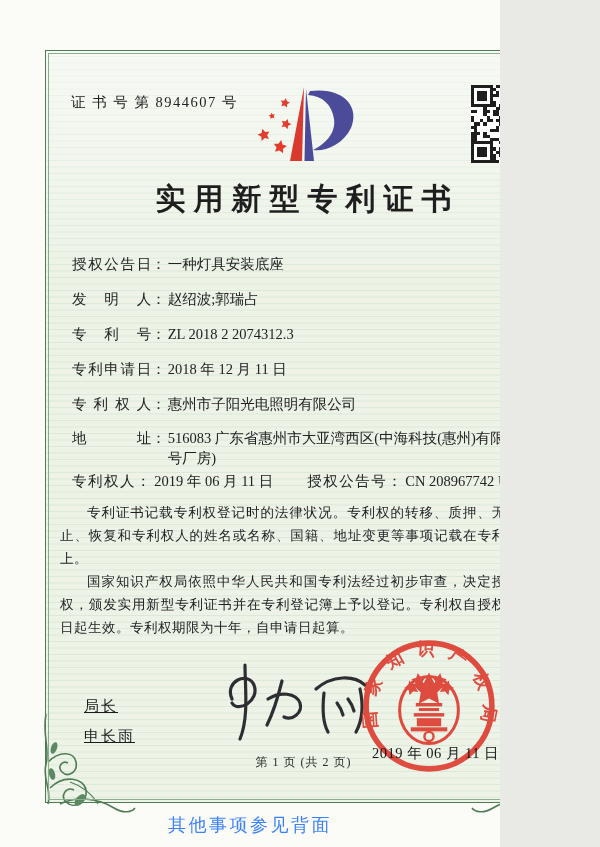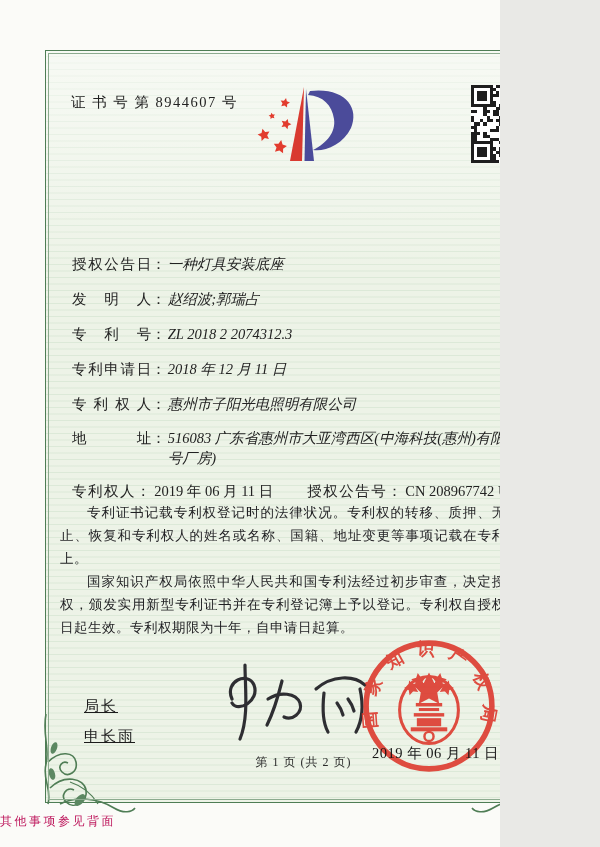--- a/index.html
+++ b/index.html
@@ -15,37 +15,37 @@
   .content{position:absolute;inset:0;color:#222;}
   .cert-no{position:absolute;left:25px;top:42px;font-size:14.5px;letter-spacing:1.5px;}
   .logo{position:absolute;left:182px;top:30px;width:152px;height:95px;}
   .qr{position:absolute;left:425px;top:34px;width:78px;height:78px;}
   .title{position:absolute;left:0;top:128px;width:100%;margin:0;text-align:center;
          font-size:30px;font-weight:700;letter-spacing:8px;text-indent:8px;color:#1e1e1e;}
   .fields{position:absolute;left:26px;top:203px;width:470px;font-size:14.5px;}
   .frow{display:flex;line-height:21px;margin-bottom:14px;}
   .flabel{display:inline-block;width:80px;text-align:justify;text-align-last:justify;white-space:nowrap;}
   .colon{display:inline-block;margin:0 2px 0 0;}
-  .fvalue{display:inline-block;width:378px;font-style:italic;}
-  .frow.addr{line-height:19.5px;margin-bottom:13px;}
+  .fvalue{display:inline-block;width:378px;}
+  .frow.addr{line-height:19.5px;margin-bottom:3px;}
   .grant-row{display:flex;gap:34px;line-height:21px;margin-top:2px;}
   .glabel{letter-spacing:1.5px;}
   .paras{position:absolute;left:14px;top:450px;width:489px;font-size:13.5px;line-height:23px;
          text-align:justify;color:#1f1f22;}
   .paras p{margin:0;text-indent:2em;letter-spacing:.5px;}
   .signer{position:absolute;left:38px;top:640px;font-size:15px;letter-spacing:2px;line-height:30px;color:#1c1c1c;text-decoration:underline;}
   .signature{position:absolute;left:158px;top:608px;width:172px;height:88px;}
   .seal{position:absolute;left:312px;top:584px;width:142px;height:142px;}
   .seal-date{position:absolute;left:326px;top:693px;font-size:14.5px;letter-spacing:.5px;color:#151515;white-space:nowrap;}
   .page-footer{position:absolute;left:0;top:703px;width:100%;text-align:center;font-size:12px;letter-spacing:1px;color:#2a2a2a;}
   .flourish{position:absolute;width:96px;height:112px;}
   .flourish.bl{left:-6px;bottom:-14px;}
   .flourish.br{right:-6px;bottom:-14px;transform:scaleX(-1);}
-  .back-note{position:absolute;left:0;top:813px;width:100%;text-align:left;
-             font-size:12px;letter-spacing:2.5px;color:#be185d;}
+  .back-note{position:absolute;left:0;top:813px;width:100%;text-align:center;
+             font-size:18px;letter-spacing:2.5px;color:#3b82f6;}
 </style>
 </head>
 <body>
 
 <div class="page">
   <div class="frame">
     <div class="content">
 
       <div class="cert-no">证 书 号 第 8944607 号</div>
 
@@ -292,20 +292,21 @@
             <rect x="72" y="0" width="3" height="21" fill="#1e1e1e"></rect>
             <rect x="60" y="6" width="9" height="9" fill="#1e1e1e"></rect>
             <rect x="0" y="54" width="21" height="3" fill="#1e1e1e"></rect>
             <rect x="0" y="72" width="21" height="3" fill="#1e1e1e"></rect>
             <rect x="0" y="54" width="3" height="21" fill="#1e1e1e"></rect>
             <rect x="18" y="54" width="3" height="21" fill="#1e1e1e"></rect>
             <rect x="6" y="60" width="9" height="9" fill="#1e1e1e"></rect>
           </svg>
       </div>
 
+      <h1 class="title">实用新型专利证书</h1>
 
       <div class="fields">
         <div class="frow">
           <span class="flabel">授权公告日</span>
             <span class="colon">：</span>
           <span class="fvalue">一种灯具安装底座</span>
         </div>
         <div class="frow">
           <span class="flabel">发明人</span>
             <span class="colon">：</span>

